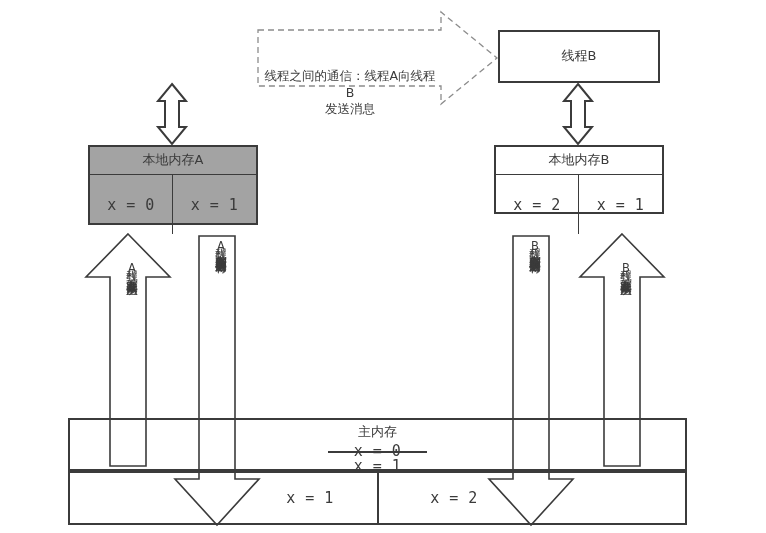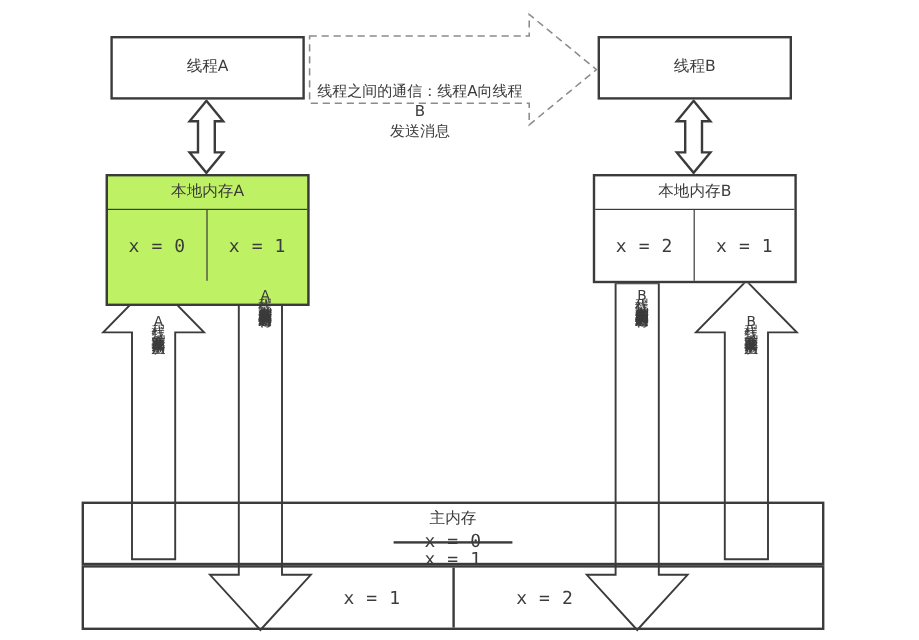--- a/index.html
+++ b/index.html
@@ -126,44 +126,41 @@
 
     <path d="M 128 234 L 170 277 L 146 277 L 146 466 L 110 466 L 110 277 L 86 277 Z" fill="#ffffff" stroke="#3b3b3b" stroke-width="1.6" stroke-linejoin="miter"></path>
 
     <path d="M 199 236 L 235 236 L 235 479 L 259 479 L 217 525 L 175 479 L 199 479 Z" fill="#ffffff" stroke="#3b3b3b" stroke-width="1.6" stroke-linejoin="miter"></path>
 
     <path d="M 513 236 L 549 236 L 549 479 L 573 479 L 531 525 L 489 479 L 513 479 Z" fill="#ffffff" stroke="#3b3b3b" stroke-width="1.6" stroke-linejoin="miter"></path>
 
     <path d="M 622 234 L 664 277 L 640 277 L 640 466 L 604 466 L 604 277 L 580 277 Z" fill="#ffffff" stroke="#3b3b3b" stroke-width="1.6" stroke-linejoin="miter"></path>
   </svg>
 
-  <div class="box" style="left:92px; top:30px; width:162px; height:53px;">
-    <span class="box-label">线程A</span>
-  </div>
 
   <div class="box" style="left:498px; top:30px; width:162px; height:53px;">
     <span class="box-label">线程B</span>
   </div>
 
   <div class="dashed-note" style="left:258px; top:30px; width:184px; height:56px;margin-top:35px;">线程之间的通信：线程A向线程B
 发送消息</div>
 
-  <div style="position:absolute; left:88px; top:145px; width:170px; height:110px; border:2px solid #3b3b3b; box-sizing:border-box; background:#bef264;">
+  <div style="position:absolute; left:88px; top:145px; width:170px; height:80px; border:2px solid #3b3b3b; box-sizing:border-box; background:#a3a3a3;">
     <div style="position:absolute; left:0; top:0; width:100%; height:28px; display:flex; align-items:center; justify-content:center; border-bottom:1.6px solid #3b3b3b; box-sizing:border-box;">
       <span class="box-label">本地内存A</span>
     </div>
     <div style="position:absolute; left:0; top:28px; width:50%; height:59px; display:flex; align-items:center; justify-content:center; border-right:1.6px solid #3b3b3b; box-sizing:border-box;">
       <span class="mono">x = 0</span>
     </div>
     <div style="position:absolute; left:50%; top:28px; width:50%; height:59px; display:flex; align-items:center; justify-content:center; box-sizing:border-box;">
       <span class="mono">x = 1</span>
     </div>
   </div>
 
-  <div style="position:absolute; left:494px; top:145px; width:170px; height:91px; border:2px solid #3b3b3b; box-sizing:border-box; background:#ffffff;">
+  <div style="position:absolute; left:494px; top:145px; width:170px; height:69px; border:2px solid #3b3b3b; box-sizing:border-box; background:#ffffff;">
     <div style="position:absolute; left:0; top:0; width:100%; height:28px; display:flex; align-items:center; justify-content:center; border-bottom:1.6px solid #3b3b3b; box-sizing:border-box;">
       <span class="box-label">本地内存B</span>
     </div>
     <div style="position:absolute; left:0; top:28px; width:50%; height:59px; display:flex; align-items:center; justify-content:center; border-right:1.6px solid #3b3b3b; box-sizing:border-box;">
       <span class="mono">x = 2</span>
     </div>
     <div style="position:absolute; left:50%; top:28px; width:50%; height:59px; display:flex; align-items:center; justify-content:center; box-sizing:border-box;">
       <span class="mono">x = 1</span>
     </div>
   </div>

